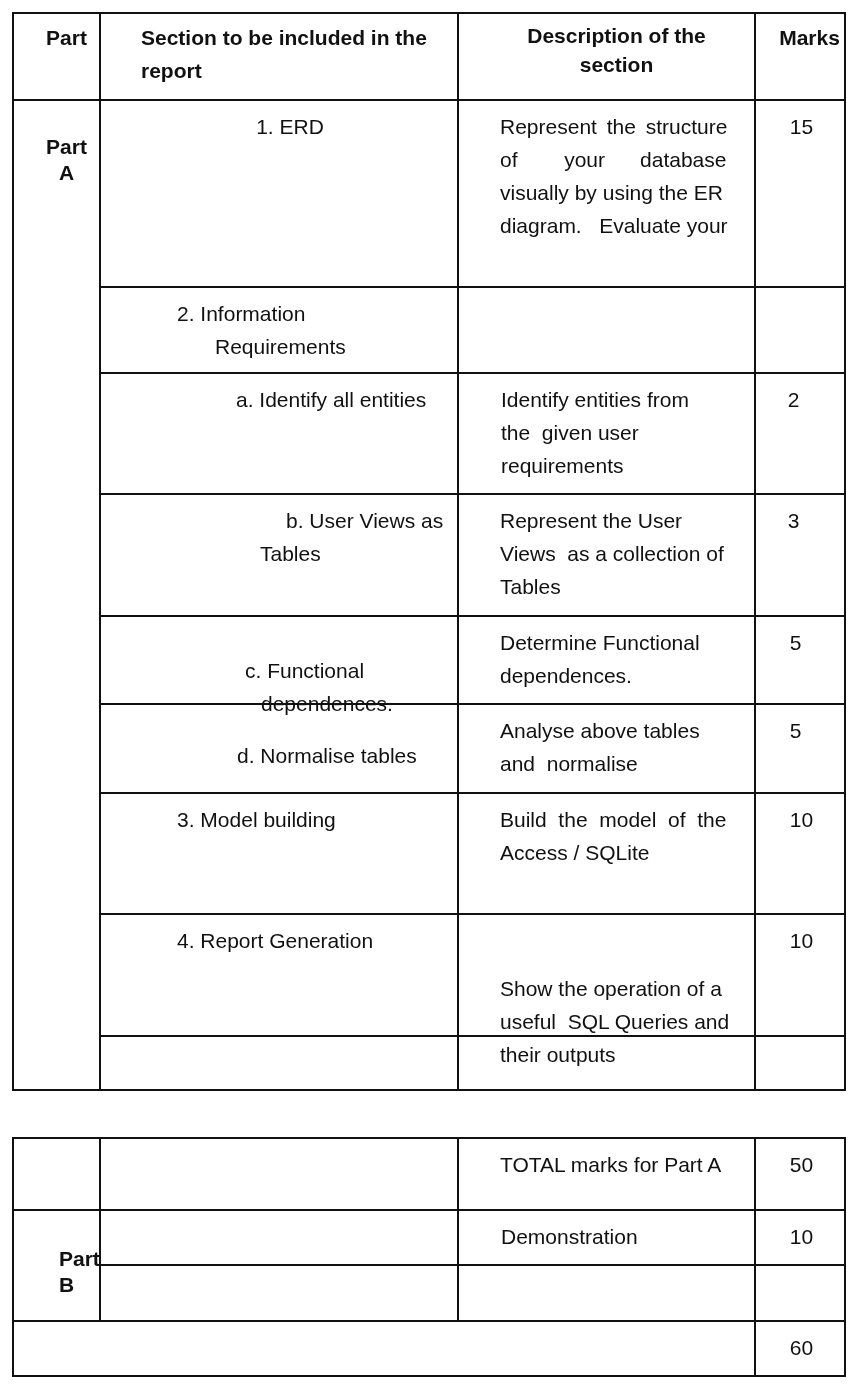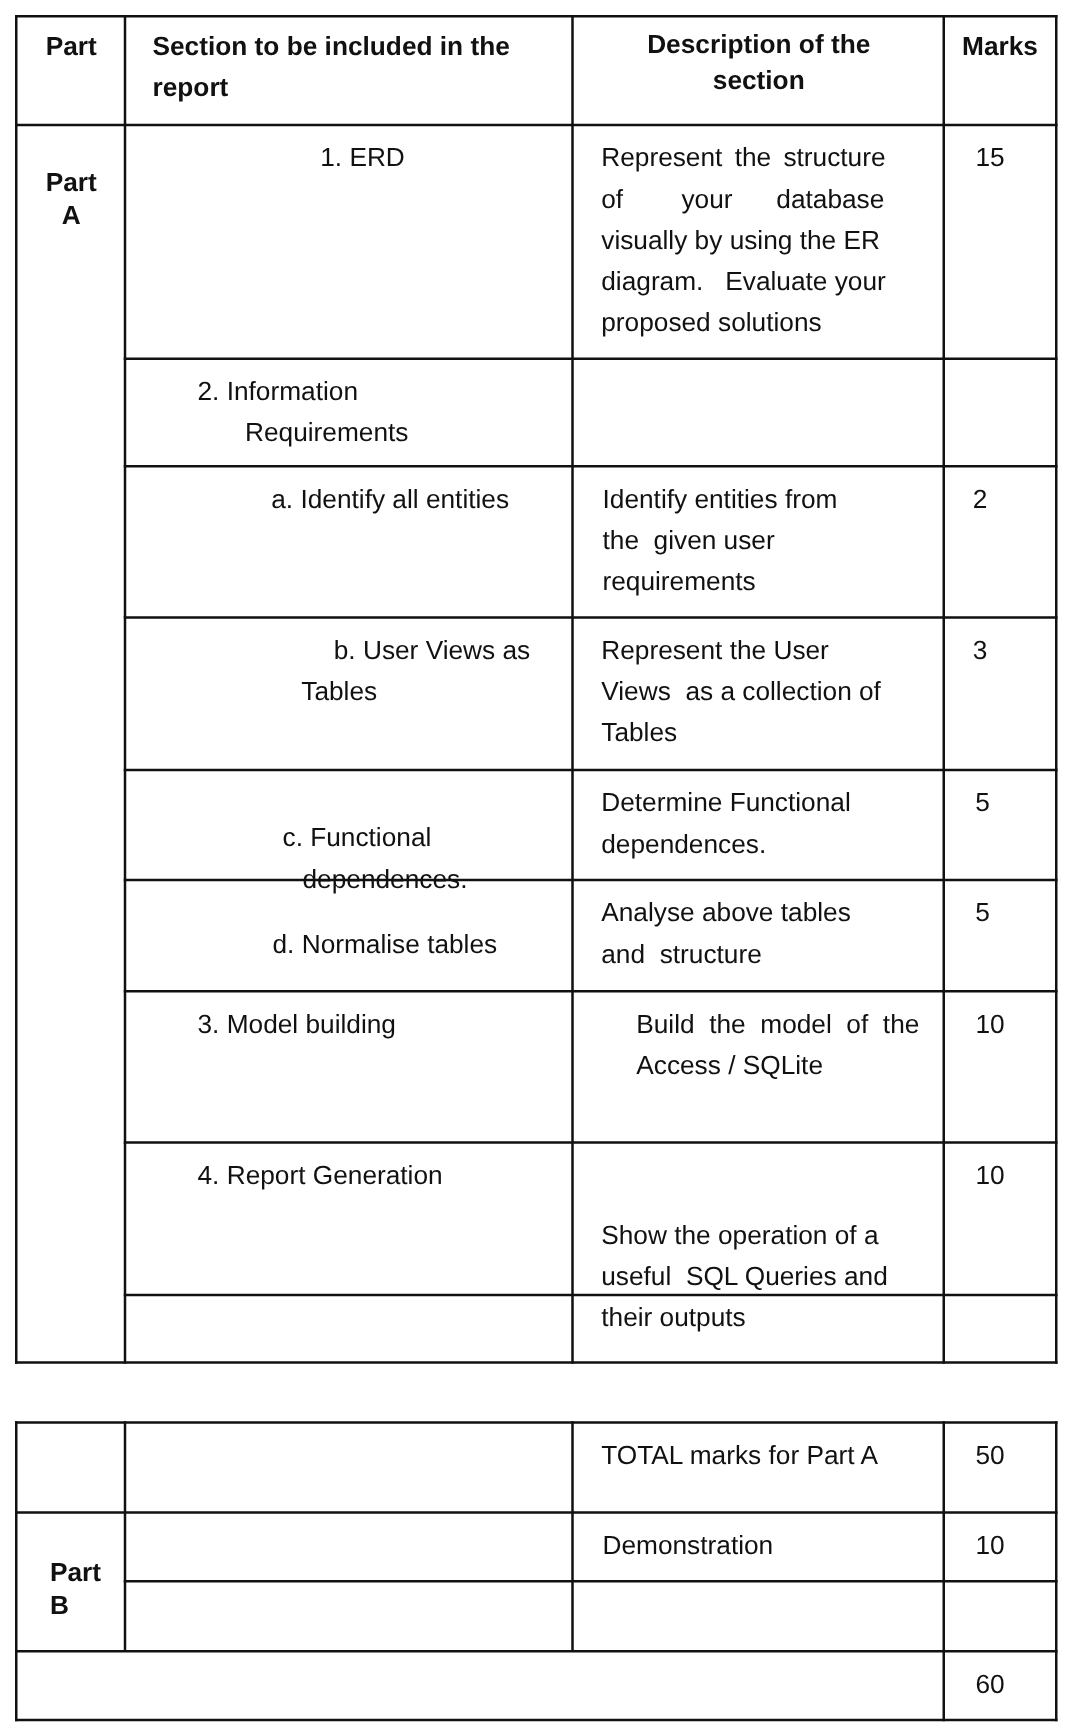--- a/index.html
+++ b/index.html
@@ -1,17 +1,17 @@
 <!DOCTYPE html>
 <html><head>
 <meta charset="utf-8">
 <style>
   html,body{margin:0;padding:0;background:#ffffff;}
   body{width:855px;height:1386px;position:relative;font-family:"Liberation Sans","DejaVu Sans",sans-serif;color:#111;overflow:hidden;}
-  .cell{position:absolute;box-sizing:border-box;font-size:21px;line-height:33px;}
+  .cell{position:absolute;box-sizing:border-box;font-size:21px;line-height:33px;padding-left:19px;}
   .b{font-weight:bold;}
   .line{position:absolute;background:#111;}
 </style>
 </head>
 <body>
 
 <div>
 
   <div class="line" style="left:12px;top:12px;width:834px;height:2px;"></div>
   <div class="line" style="left:12px;top:1089px;width:834px;height:2px;"></div>
@@ -48,21 +48,20 @@
     <div>A</div>
   </div>
 
   <div>
     <div class="cell" style="left:101px;top:110px;width:356px;text-align:center;padding-left:22px;">1. ERD</div>
     <div class="cell" style="left:481px;top:110px;width:260px;">
       <div style="word-spacing:4px;">Represent  the  structure</div>
       <div style="white-space:pre;">of        your      database</div>
       <div>visually by  using the ER</div>
       <div style="white-space:pre;">diagram.   Evaluate your</div>
-      <div>proposed  solutions</div>
     </div>
     <div class="cell" style="left:756px;top:110px;width:72px;text-align:center;">15</div>
   </div>
 
   <div>
     <div class="cell" style="left:158px;top:297px;width:290px;">
       <div>2. Information</div>
       <div style="padding-left:38px;">Requirements</div>
     </div>
   </div>
@@ -99,28 +98,28 @@
       <div>Determine Functional</div>
       <div>dependences.</div>
     </div>
     <div class="cell" style="left:756px;top:626px;width:60px;text-align:center;">5</div>
   </div>
 
   <div>
     <div class="cell" style="left:218px;top:714px;width:235px;margin-top:25px;">d. Normalise tables</div>
     <div class="cell" style="left:481px;top:714px;width:262px;">
       <div>Analyse above tables</div>
-      <div style="white-space:pre;">and  structure</div>
+      <div style="white-space:pre;">and  normalise</div>
     </div>
     <div class="cell" style="left:756px;top:714px;width:60px;text-align:center;">5</div>
   </div>
 
   <div>
     <div class="cell" style="left:158px;top:803px;width:290px;">3. Model building</div>
-    <div class="cell" style="left:509px;top:803px;width:260px;">
+    <div class="cell" style="left:481px;top:803px;width:260px;">
       <div style="white-space:pre;">Build  the  model  of  the</div>
       <div>Access / SQLite</div>
     </div>
     <div class="cell" style="left:756px;top:803px;width:72px;text-align:center;">10</div>
   </div>
 
   <div>
     <div class="cell" style="left:158px;top:924px;width:290px;">4. Report Generation</div>
     <div class="cell" style="left:481px;top:924px;width:262px;margin-top:48px;">
       <div>Show the operation of a</div>

